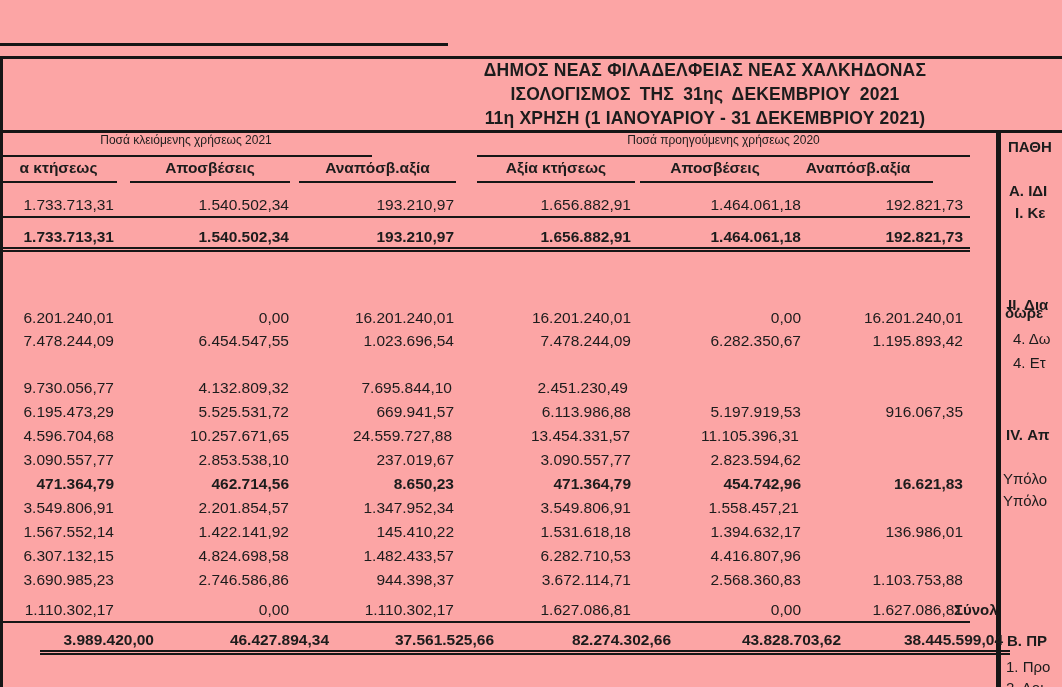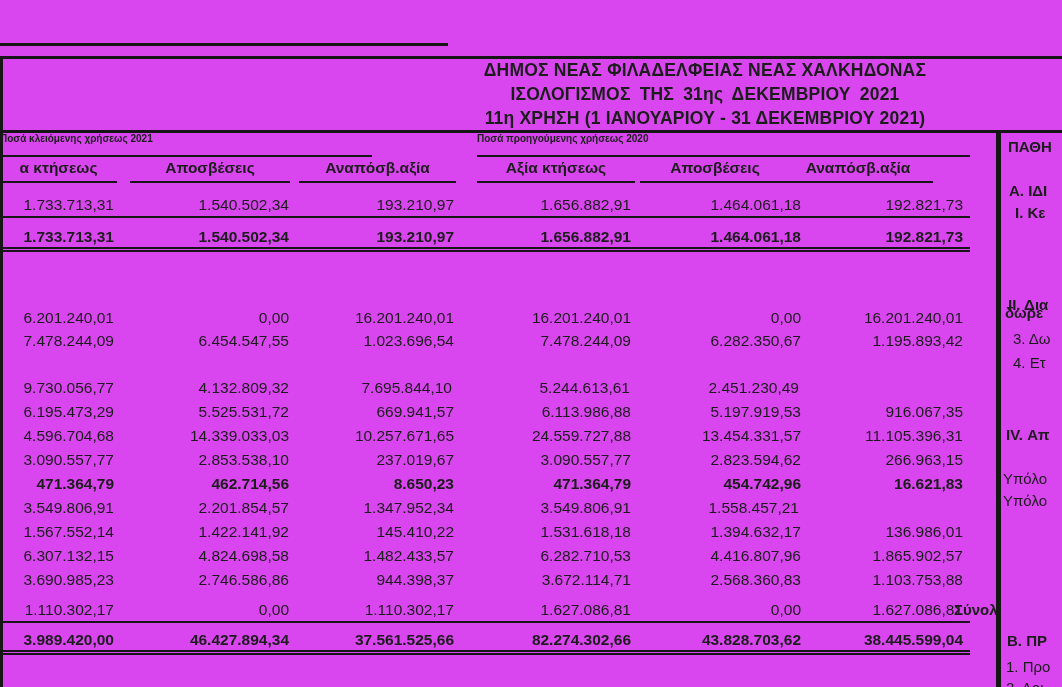--- a/index.html
+++ b/index.html
@@ -1,29 +1,29 @@
 <!DOCTYPE html>
 <html><head>
 <meta charset="utf-8">
 <style>
   html,body{margin:0;padding:0;background:#e8e8e8;}
   .page{
     position:relative;width:1062px;height:687px;overflow:hidden;
-    background:#d946ef;color:#1c1c1c;
+    background:#fca5a5;color:#1c1c1c;
     font-family:"Liberation Sans","DejaVu Sans",sans-serif;
     -webkit-font-smoothing:antialiased;
   }
   .rule{position:absolute;background:#161616;}
   
   .title-block{position:absolute;left:355px;top:58px;width:700px;text-align:center;}
   .title-line{font-weight:700;font-size:17.5px;line-height:24px;letter-spacing:.2px;white-space:nowrap;}
   .title-line.spaced{word-spacing:4px;}
   
-  .group-header{position:absolute;top:133px;height:22px;
-    font-weight:700;font-size:10px;border-bottom:2.5px solid #161616;white-space:nowrap;}
+  .group-header{position:absolute;top:133px;height:22px;text-align:center;
+    font-weight:400;font-size:12px;border-bottom:2.5px solid #161616;white-space:nowrap;}
   .col-header{position:absolute;top:157px;height:24px;text-align:center;
     font-weight:700;font-size:15.5px;border-bottom:2.5px solid #161616;white-space:nowrap;line-height:22px;}
   
   .trow{position:absolute;left:0;width:970px;height:24px;display:grid;
     grid-template-columns:117px 174px 165px 179px 171px 164px;
     font-size:15.5px;line-height:21px;}
   .trow.bold{font-weight:700;}
   .cell{text-align:right;white-space:nowrap;overflow:visible;}
   .cell.c1{padding-right:3px;}
   .cell.c2{padding-right:2px;}
@@ -96,46 +96,43 @@
         <div class="cell c2">6.454.547,55</div>
         <div class="cell c3">1.023.696,54</div>
         <div class="cell c4">7.478.244,09</div>
         <div class="cell c5">6.282.350,67</div>
         <div class="cell c6">1.195.893,42</div>
       </div>
       <div class="trow" style="top: 377px;">
         <div class="cell c1">9.730.056,77</div>
         <div class="cell c3">4.132.809,32</div>
         <div class="cell c4">7.695.844,10</div>
-        <div class="cell c5">5.244.613,61</div>
         <div class="cell c6">2.451.230,49</div>
       </div>
       <div class="trow" style="top: 401px;">
         <div class="cell c1">6.195.473,29</div>
         <div class="cell c2">5.525.531,72</div>
         <div class="cell c3">669.941,57</div>
         <div class="cell c4">6.113.986,88</div>
         <div class="cell c5">5.197.919,53</div>
         <div class="cell c6">916.067,35</div>
       </div>
       <div class="trow" style="top: 425px;">
         <div class="cell c1">4.596.704,68</div>
-        <div class="cell c2">14.339.033,03</div>
         <div class="cell c3">10.257.671,65</div>
         <div class="cell c4">24.559.727,88</div>
         <div class="cell c5">13.454.331,57</div>
         <div class="cell c6">11.105.396,31</div>
       </div>
       <div class="trow" style="top: 449px;">
         <div class="cell c1">3.090.557,77</div>
         <div class="cell c2">2.853.538,10</div>
         <div class="cell c3">237.019,67</div>
         <div class="cell c4">3.090.557,77</div>
         <div class="cell c5">2.823.594,62</div>
-        <div class="cell c6">266.963,15</div>
       </div>
       <div class="trow" style="top: 473px; font-weight: bold;">
         <div class="cell c1">471.364,79</div>
         <div class="cell c2">462.714,56</div>
         <div class="cell c3">8.650,23</div>
         <div class="cell c4">471.364,79</div>
         <div class="cell c5">454.742,96</div>
         <div class="cell c6">16.621,83</div>
       </div>
       <div class="trow" style="top: 497px;">
@@ -152,55 +149,54 @@
         <div class="cell c4">1.531.618,18</div>
         <div class="cell c5">1.394.632,17</div>
         <div class="cell c6">136.986,01</div>
       </div>
       <div class="trow" style="top: 545px;">
         <div class="cell c1">6.307.132,15</div>
         <div class="cell c2">4.824.698,58</div>
         <div class="cell c3">1.482.433,57</div>
         <div class="cell c4">6.282.710,53</div>
         <div class="cell c5">4.416.807,96</div>
-        <div class="cell c6">1.865.902,57</div>
       </div>
       <div class="trow" style="top: 569px;">
         <div class="cell c1">3.690.985,23</div>
         <div class="cell c2">2.746.586,86</div>
         <div class="cell c3">944.398,37</div>
         <div class="cell c4">3.672.114,71</div>
         <div class="cell c5">2.568.360,83</div>
         <div class="cell c6">1.103.753,88</div>
       </div>
       <div class="trow u" style="top: 599px;">
         <div class="cell c1">1.110.302,17</div>
         <div class="cell c2">0,00</div>
         <div class="cell c3">1.110.302,17</div>
         <div class="cell c4">1.627.086,81</div>
         <div class="cell c5">0,00</div>
         <div class="cell c6">1.627.086,81</div>
       </div>
-      <div class="trow bold uu" style="top: 629px;">
+      <div class="trow bold uu" style="top: 629px; padding-left: 40px;">
         <div class="cell c1">3.989.420,00</div>
         <div class="cell c2">46.427.894,34</div>
         <div class="cell c3">37.561.525,66</div>
         <div class="cell c4">82.274.302,66</div>
         <div class="cell c5">43.828.703,62</div>
         <div class="cell c6">38.445.599,04</div>
       </div>
     </div>
 
   <div>
       <div class="panel-item bold" style="top: 138px; left: 1008px;">ΠΑΘΗ</div>
       <div class="panel-item bold" style="top: 182px; left: 1009px;">Α. ΙΔΙ</div>
       <div class="panel-item bold" style="top: 204px; left: 1015px;">Ι. Κε</div>
       <div class="panel-item bold" style="top: 296px; left: 1008px;">ΙΙ. Δια</div>
       <div class="panel-item bold" style="top: 304px; left: 1005px;">δωρε</div>
-      <div class="panel-item" style="top: 330px; left: 1013px;">3. Δω</div>
+      <div class="panel-item" style="top: 330px; left: 1013px;">4. Δω</div>
       <div class="panel-item" style="top: 354px; left: 1013px;">4. Ετ</div>
       <div class="panel-item bold" style="top: 426px; left: 1006px;">IV. Απ</div>
       <div class="panel-item" style="top: 470px; left: 1003px;">Υπόλο</div>
       <div class="panel-item" style="top: 492px; left: 1003px;">Υπόλο</div>
       <div class="panel-item bold" style="top: 558px; left: 954px; margin-top: 43px;">Σύνολ</div>
       <div class="panel-item bold" style="top: 632px; left: 1007px;">Β. ΠΡ</div>
       <div class="panel-item" style="top: 658px; left: 1006px;">1. Προ</div>
       <div class="panel-item" style="top: 679px; left: 1006px;">2. Λοι</div>
     </div>
 

